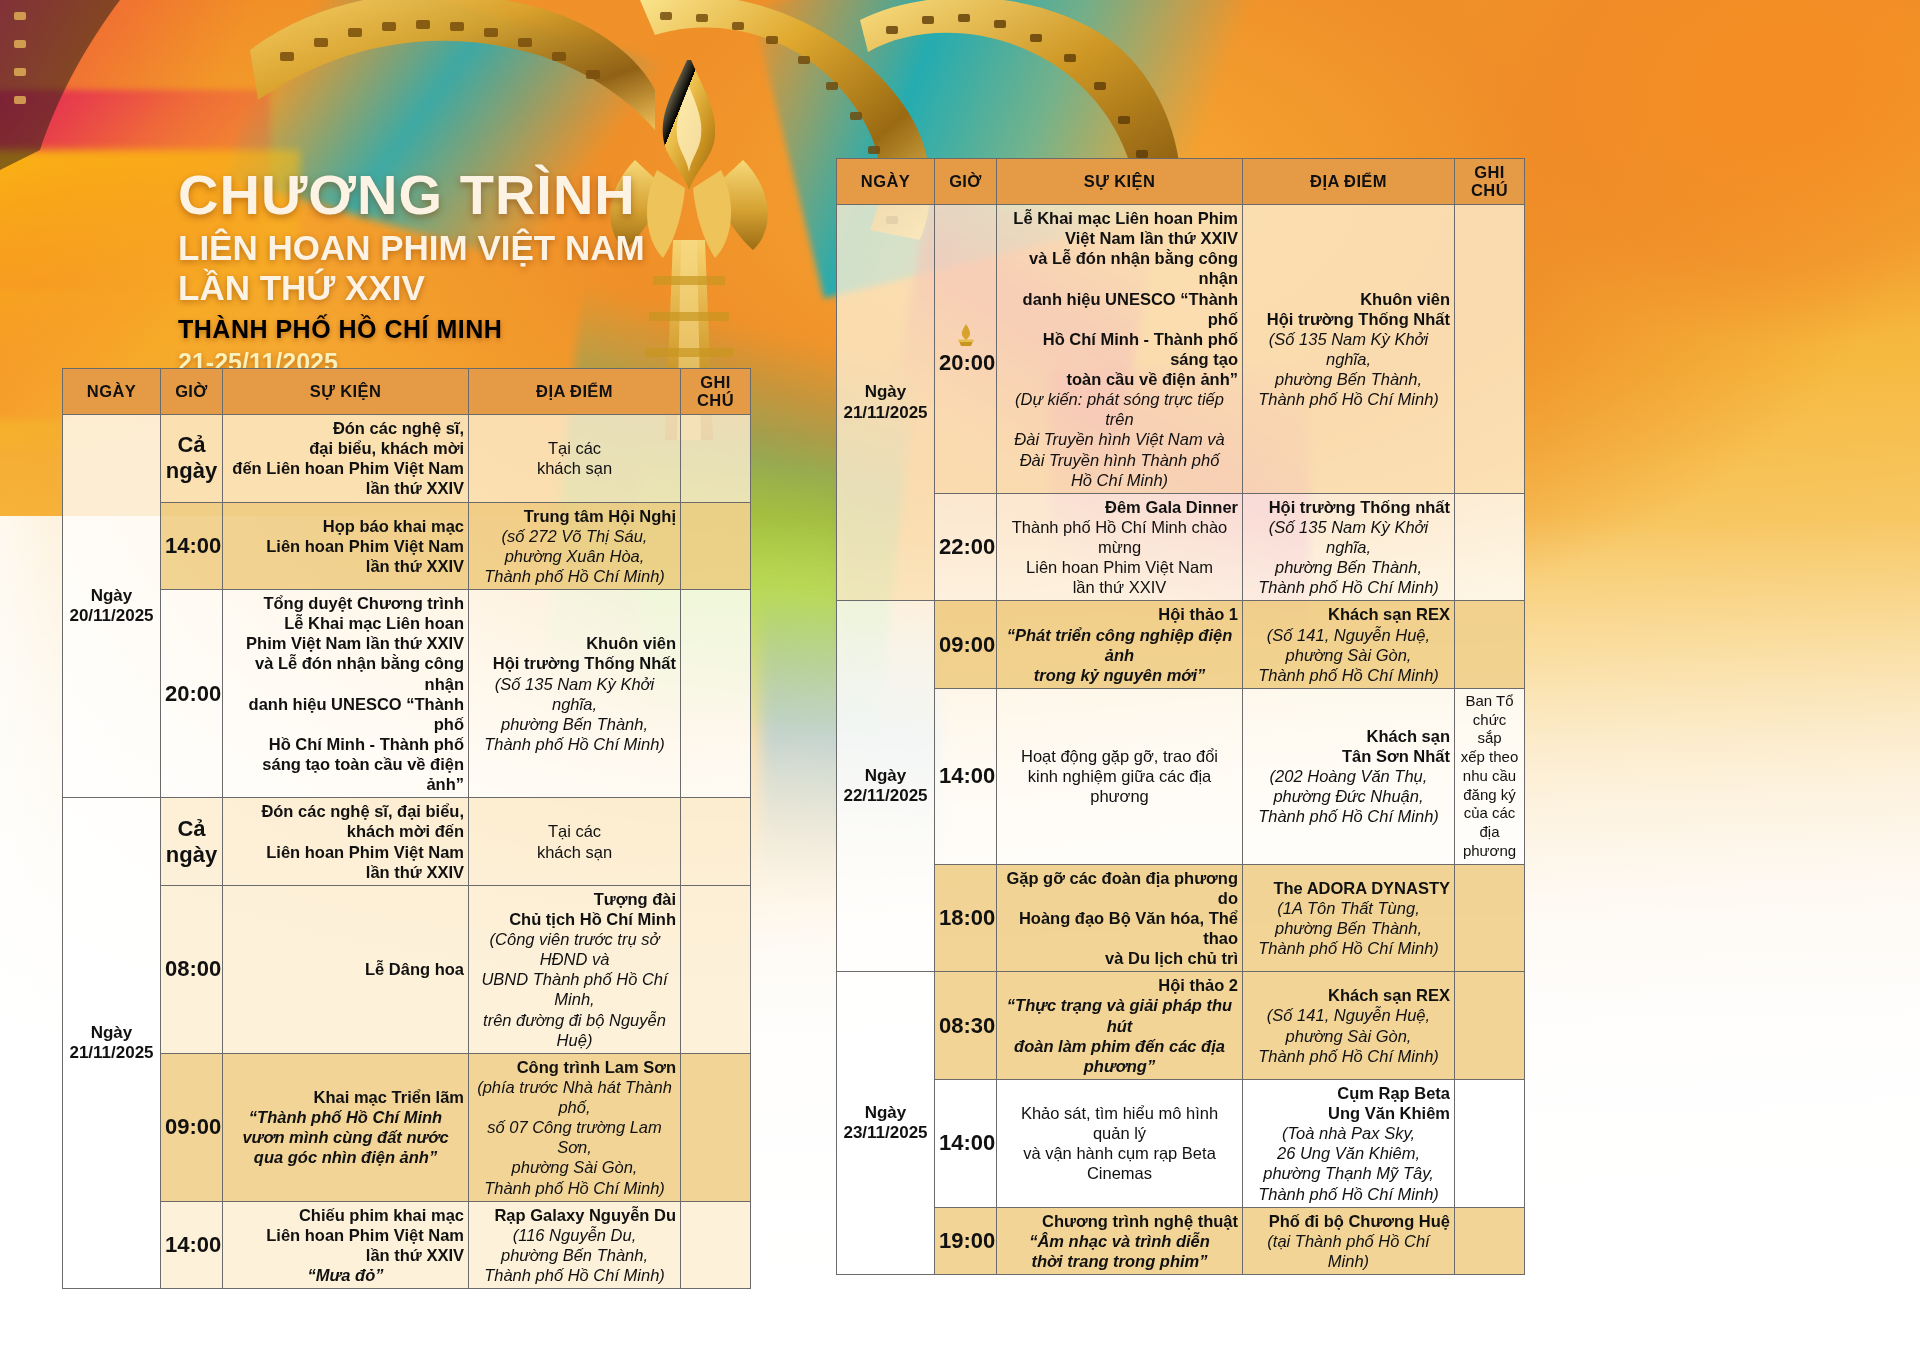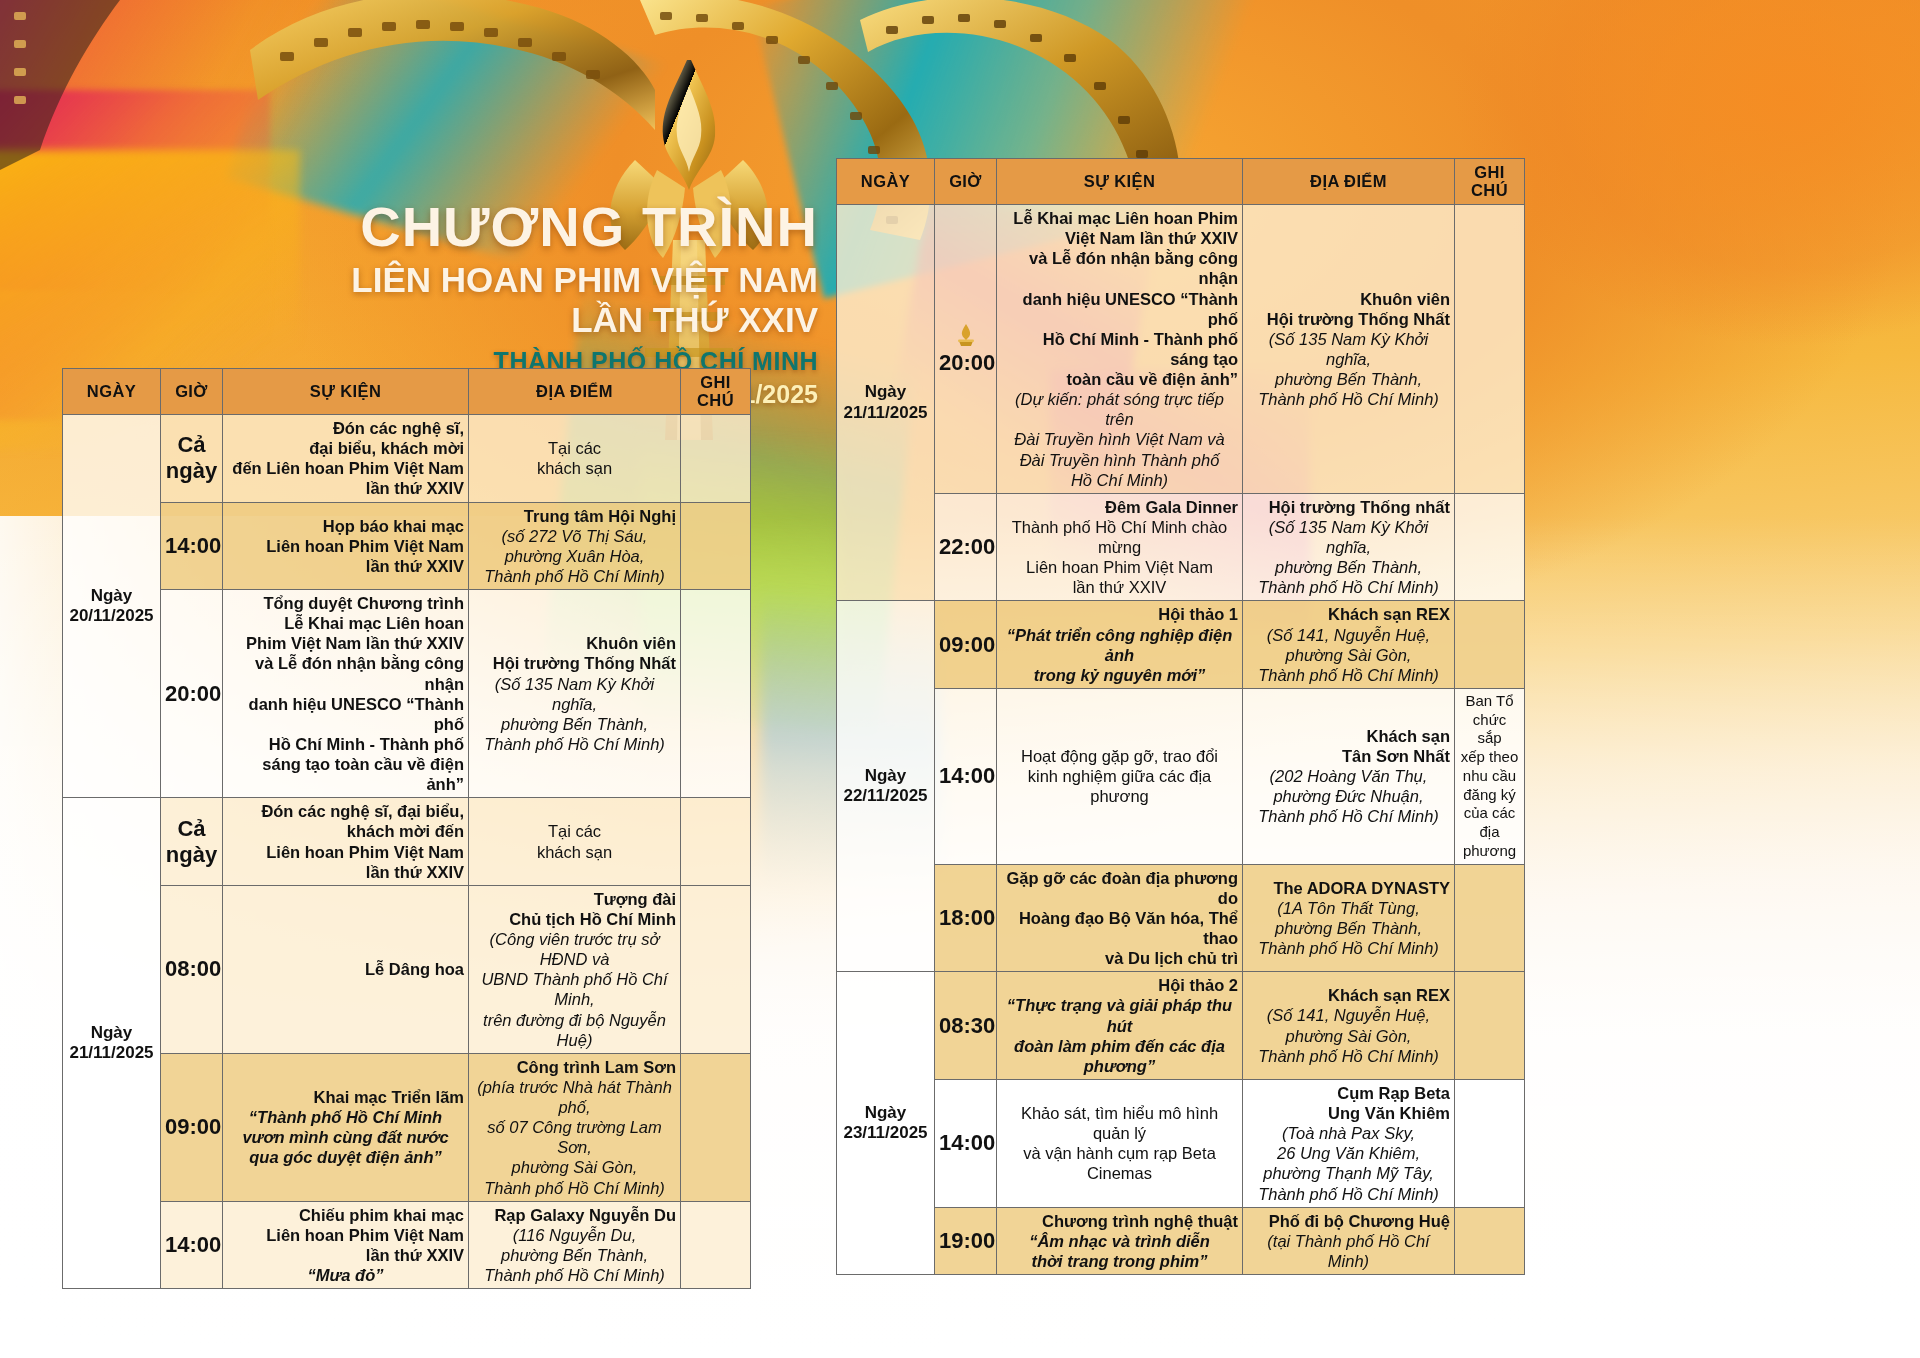--- a/index.html
+++ b/index.html
@@ -89,39 +89,39 @@
     position:absolute; left:1050px; top:370px; width:260px; height:260px;
     background:linear-gradient(210deg, rgba(215,30,95,0) 0%, rgba(216,32,96,0.5) 40%, rgba(255,255,255,0) 85%);
     filter:blur(5px);
   }
 
   
   .skyline{ position:absolute; bottom:0; left:0; right:0; height:460px; opacity:.22; }
 
   
   #title-block{
-    position:absolute; left:178px; top:198px; width:640px;
-    text-align:right; z-index:6;
+    position:absolute; left:178px; top:166px; width:640px;
+    text-align:left; z-index:6;
   }
   #title-main{
     font-size:56px; font-weight:bold; letter-spacing:1px;
     color:#fdf3e4; line-height:1.02;
     text-shadow:0 3px 7px rgba(120,50,0,.45);
     margin:0 0 6px 0;
   }
   #title-sub1{
     font-size:35px; font-weight:bold; color:#fdf3e4; line-height:1.08;
     text-shadow:0 2px 6px rgba(120,50,0,.45); margin:0;
   }
   #title-sub2{
     font-size:35px; font-weight:bold; color:#fdf3e4; line-height:1.2;
     text-shadow:0 2px 6px rgba(120,50,0,.45); margin:0;
   }
   #title-city{
-    font-size:25px; font-weight:bold; color:#0f766e; letter-spacing:.5px;
+    font-size:25px; font-weight:bold; color:#000000; letter-spacing:.5px;
     line-height:1.35; margin:4px 0 0 0;
     text-shadow:0 2px 5px rgba(120,50,0,.45);
   }
   #title-dates{
     font-size:25px; font-weight:bold; color:#fdf0b8; line-height:1.2;
     margin:0; text-shadow:0 2px 5px rgba(120,50,0,.45);
   }
 
   
   .sched{
@@ -435,21 +435,21 @@
       </td>
       <td class="c-note cell-light"></td>
     </tr>
 
     <tr>
       <td class="c-time cell-dark">09:00</td>
       <td class="c-event cell-dark">
         <div class="b">Khai mạc Triển lãm</div>
         <div class="bi">“Thành phố Hồ Chí Minh</div>
         <div class="bi">vươn mình cùng đất nước</div>
-        <div class="bi">qua góc duyệt điện ảnh”</div>
+        <div class="bi">qua góc nhìn điện ảnh”</div>
       </td>
       <td class="c-place cell-dark">
         <div class="b">Công trình Lam Sơn</div>
         <div class="i">(phía trước Nhà hát Thành phố,</div>
         <div class="i">số 07 Công trường Lam Sơn,</div>
         <div class="i">phường Sài Gòn,</div>
         <div class="i">Thành phố Hồ Chí Minh)</div>
       </td>
       <td class="c-note cell-dark"></td>
     </tr>

